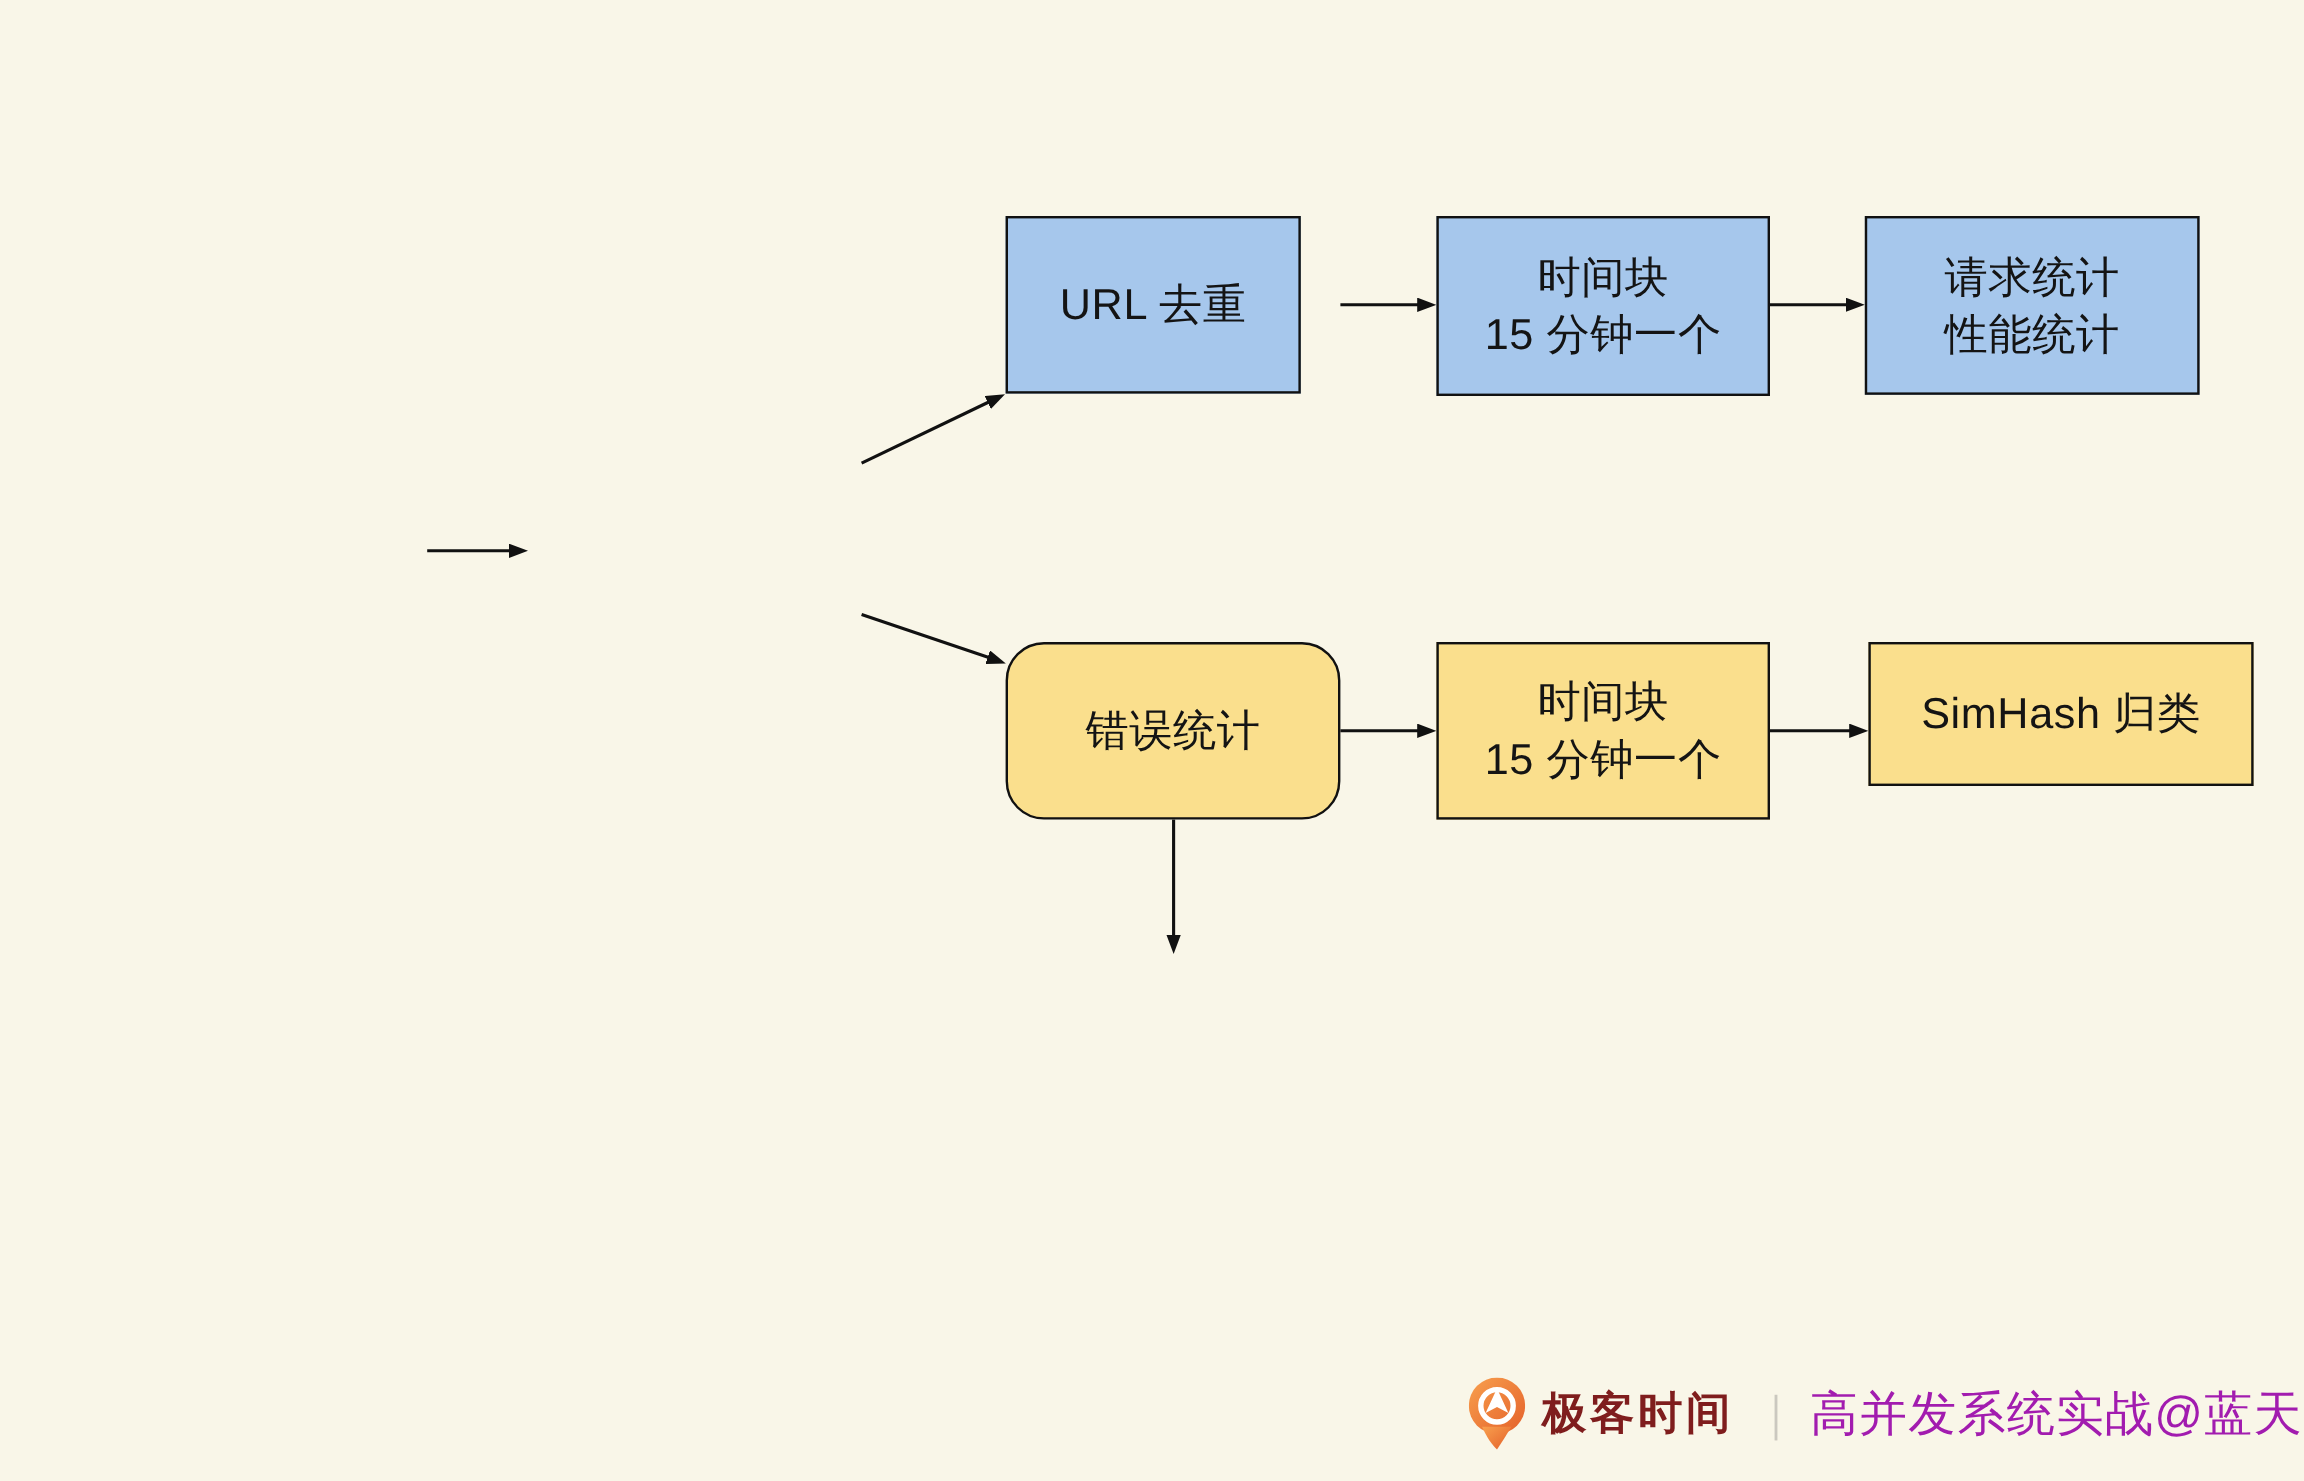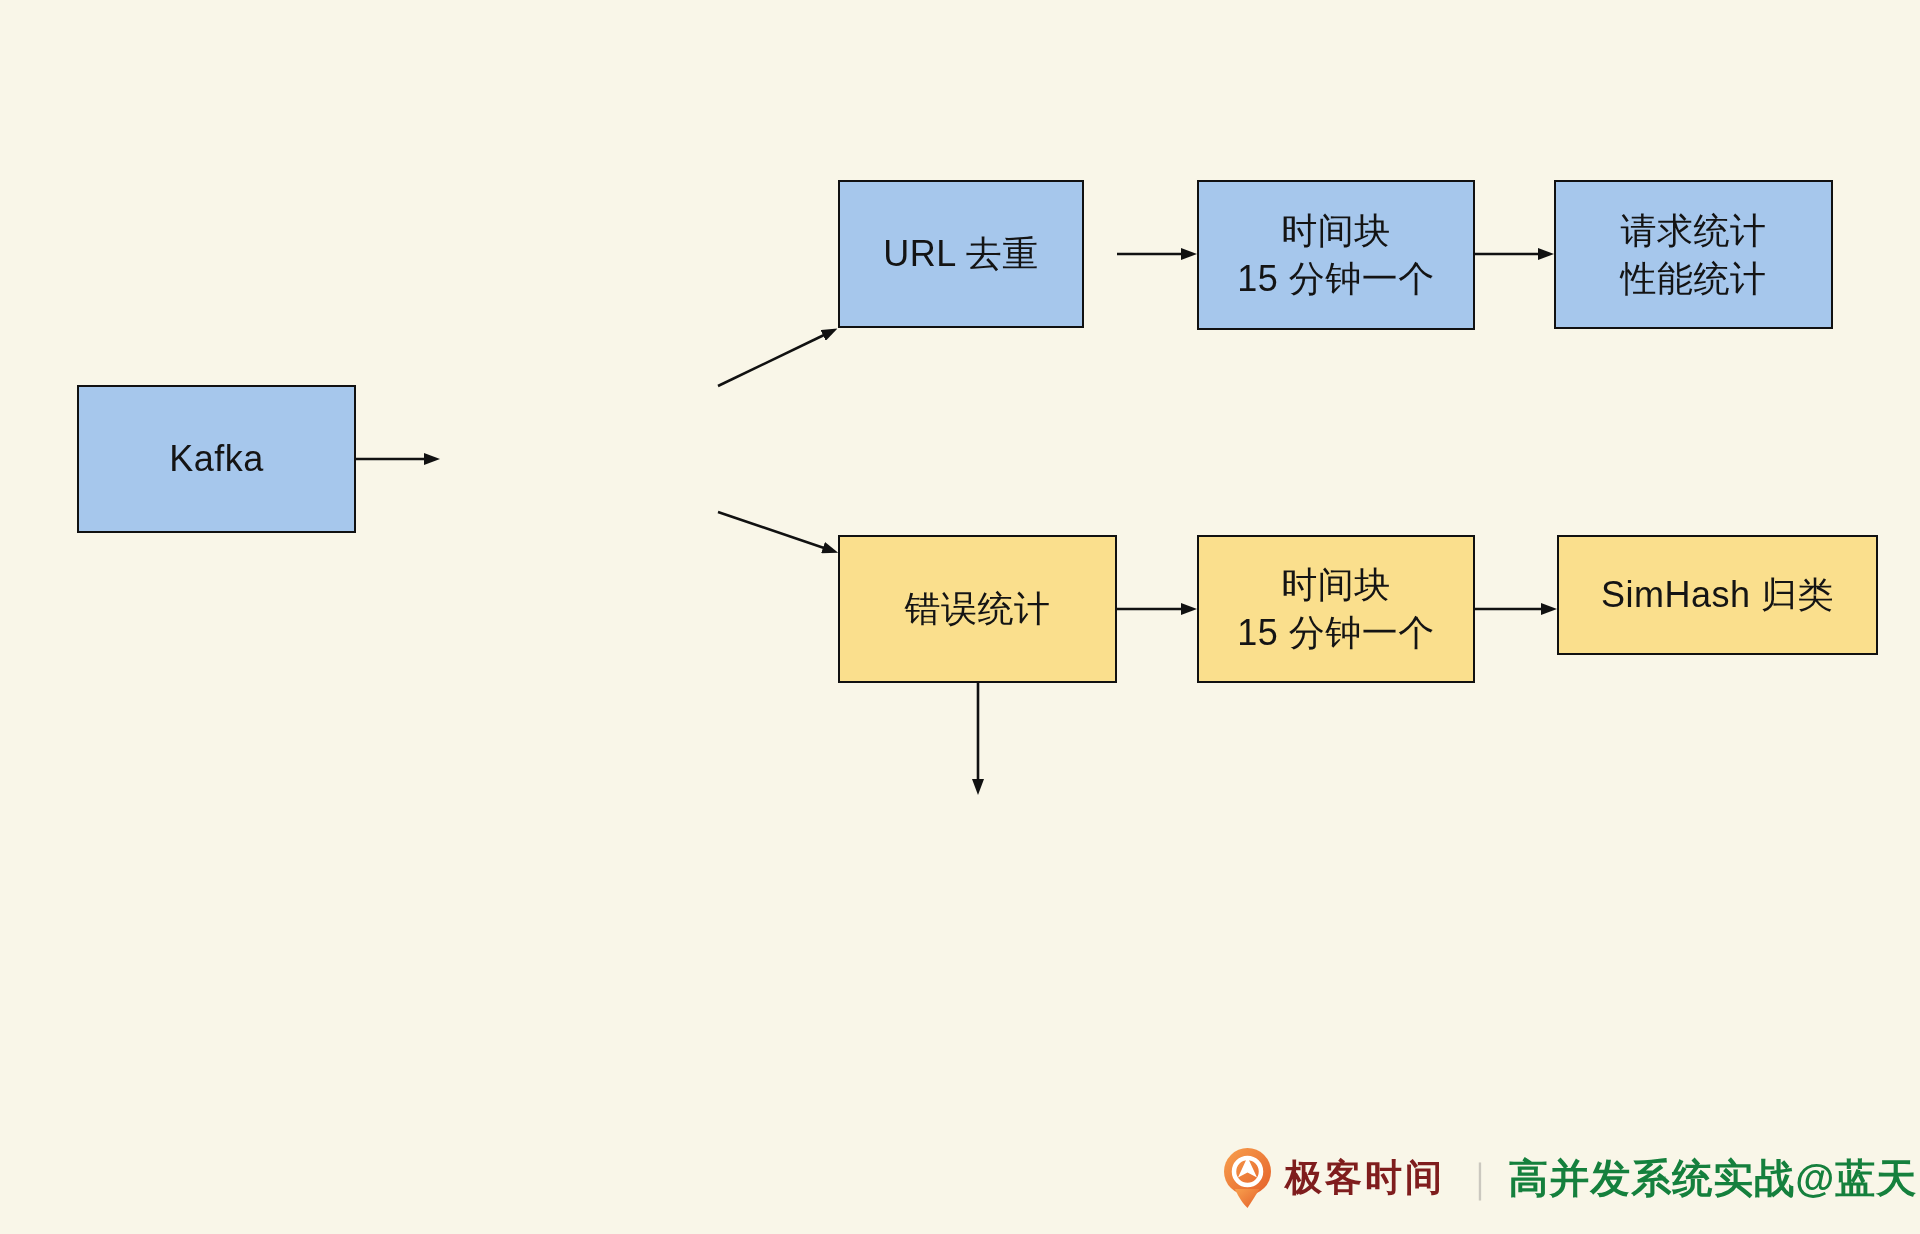--- a/index.html
+++ b/index.html
@@ -75,22 +75,22 @@
     letter-spacing:3px;
   }
   .wm-sep{
     font-size:38px;
     font-weight:300;
     color:#CBC8BF;
     margin:0 10px 0 16px;
   }
   .wm-credit{
     font-size:40px;
-    font-weight:700;
-    color:#15803d;
+    font-weight:400;
+    color:#a21caf;
     letter-spacing:1px;
   }
 </style>
 </head>
 <body>
 
 <div class="canvas">
 
   <svg class="edges" viewBox="0 0 1920 1234">
     <defs>
@@ -101,27 +101,26 @@
     <line x1="356" y1="459" x2="425" y2="459" marker-end="url(#ah)"></line>
     <line x1="718" y1="386" x2="824" y2="335" marker-end="url(#ah)"></line>
     <line x1="718" y1="512" x2="824" y2="548" marker-end="url(#ah)"></line>
     <line x1="1117" y1="254" x2="1182" y2="254" marker-end="url(#ah)"></line>
     <line x1="1475" y1="254" x2="1539" y2="254" marker-end="url(#ah)"></line>
     <line x1="1117" y1="609" x2="1182" y2="609" marker-end="url(#ah)"></line>
     <line x1="1475" y1="609" x2="1542" y2="609" marker-end="url(#ah)"></line>
     <line x1="978" y1="683" x2="978" y2="780" marker-end="url(#ah)"></line>
   </svg>
 
-  <div class="node n-kafka" style="background: rgb(166, 199, 236);">Kafka</div>
   <div class="node n-url-dedup" style="background: rgb(166, 199, 236);">URL 去重</div>
   <div class="node n-time-top" style="background: rgb(166, 199, 236);">时间块
 15 分钟一个</div>
   <div class="node n-request-perf" style="background: rgb(166, 199, 236);">请求统计
 性能统计</div>
-  <div class="node n-error-stats" style="background: rgb(250, 223, 141);">错误统计</div>
+  <div class="node n-error-stats" style="background: rgb(250, 223, 141); border-radius: 32px;">错误统计</div>
   <div class="node n-time-bottom" style="background: rgb(250, 223, 141);">时间块
 15 分钟一个</div>
   <div class="node n-simhash" style="background: rgb(250, 223, 141);">SimHash 归类</div>
 
   <div class="watermark">
     <svg class="wm-logo" viewBox="0 0 47 61">
       <defs>
         <linearGradient id="lg" x1="0" y1="0" x2="1" y2="1">
           <stop offset="0" stop-color="#F8A04E"></stop>
           <stop offset="1" stop-color="#E4602A"></stop>

